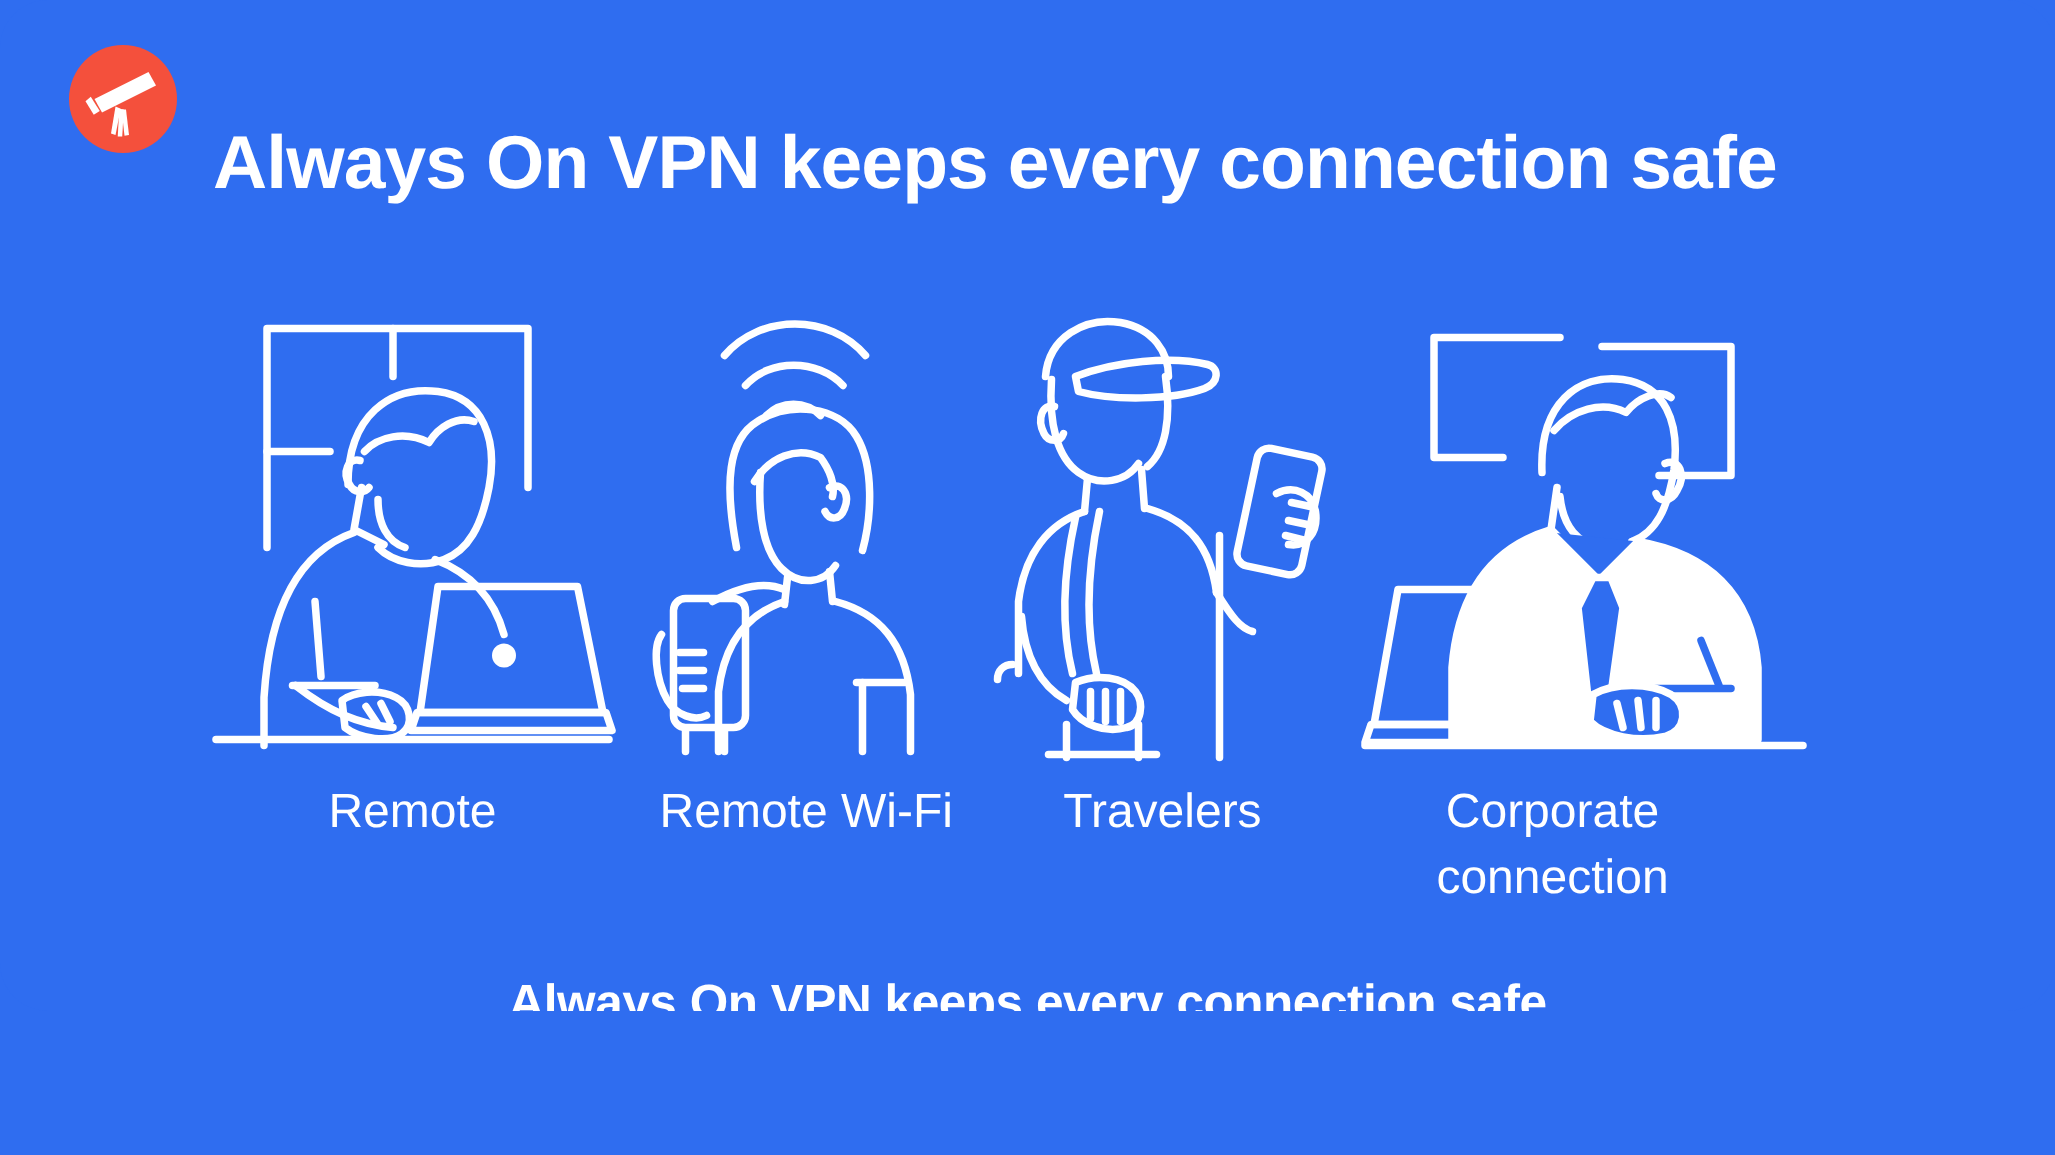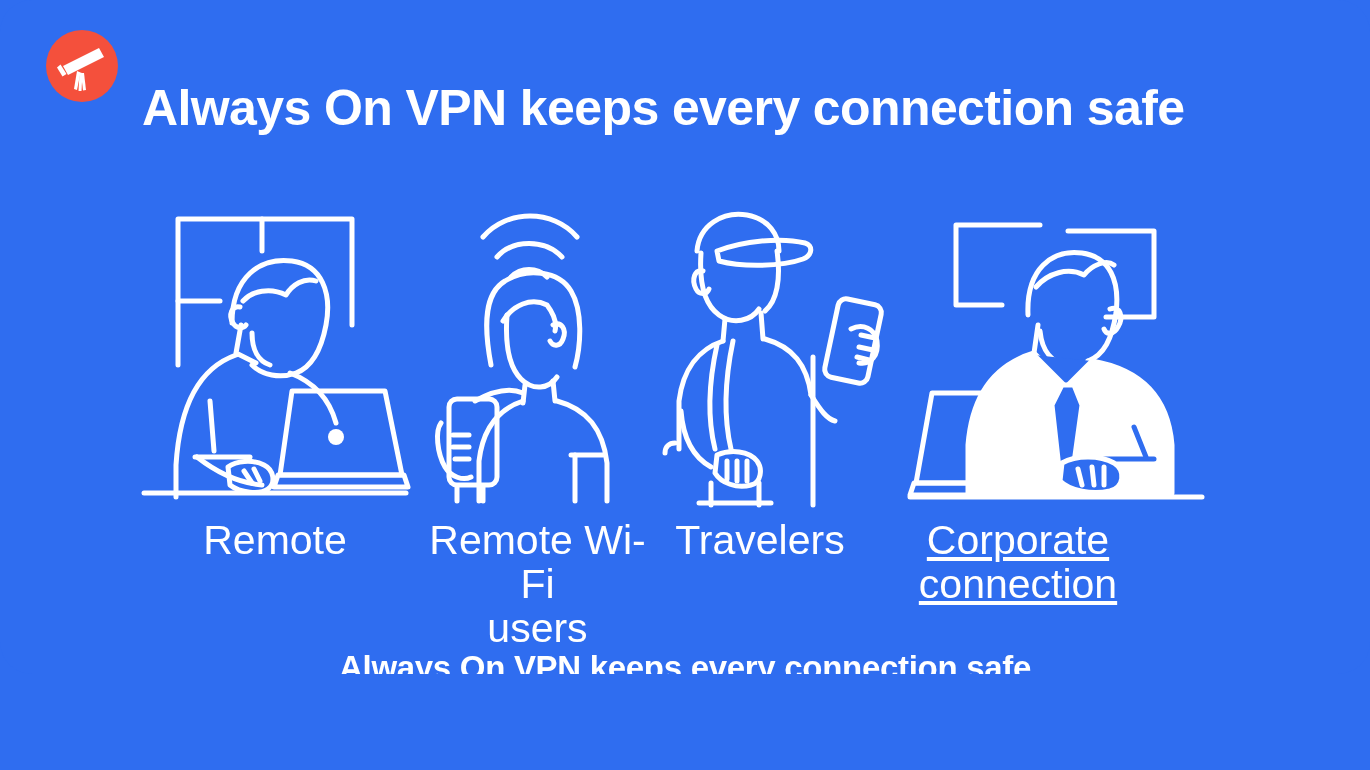--- a/index.html
+++ b/index.html
@@ -84,29 +84,29 @@
     position: absolute;
     left: 140px;
     top: 518px;
     width: 1070px;
     height: 90px;
   }
   .label {
     position: absolute;
     top: 0;
     color: #ffffff;
-    font-size: 41px;
+    font-size: 32px;
     font-weight: 400;
     line-height: 44px;
     text-align: center;
   }
   #label-remote    { left: 0px;   width: 270px; }
   #label-wifi      { left: 280px; width: 235px; }
-  #label-traveler  { left: 505px; width: 230px; }
-  #label-corporate { left: 723px; width: 310px; text-decoration: underline; }
+  #label-traveler  { left: 520px; width: 230px; }
+  #label-corporate { left: 740px; width: 310px; }
 
   
   #caption {
     position: absolute;
     left: 0;
     top: 646px;
     width: 1370px;
     text-align: center;
     color: #ffffff;
     font-size: 33px;
@@ -310,21 +310,20 @@
     </div>
 
   </div>
 
   <div id="labels">
     <div class="label" id="label-remote">
       <div>Remote</div>
     </div>
     <div class="label" id="label-wifi">
       <div>Remote Wi-Fi</div>
-      <div>users</div>
     </div>
     <div class="label" id="label-traveler">
       <div>Travelers</div>
       <div></div>
     </div>
     <div class="label" id="label-corporate">
       <div>Corporate</div>
       <div>connection</div>
     </div>
   </div>

